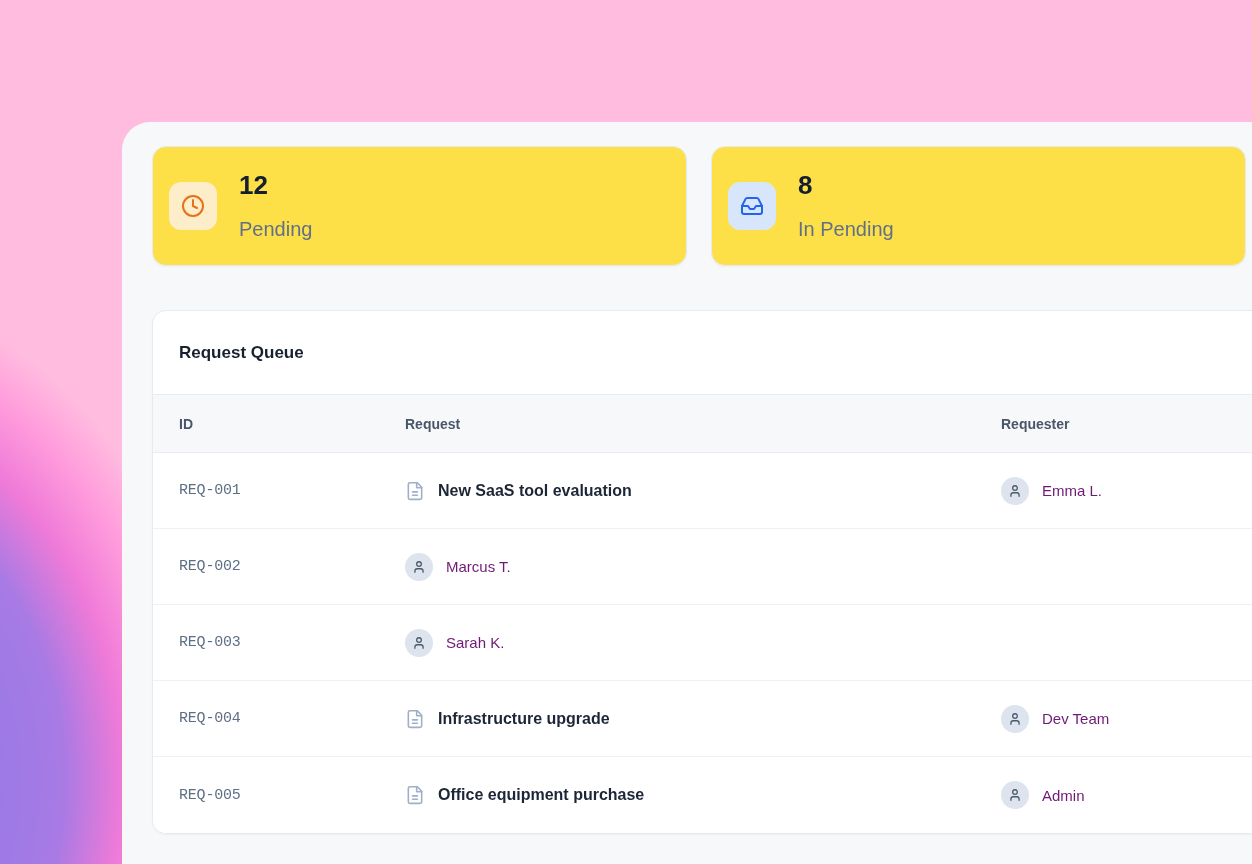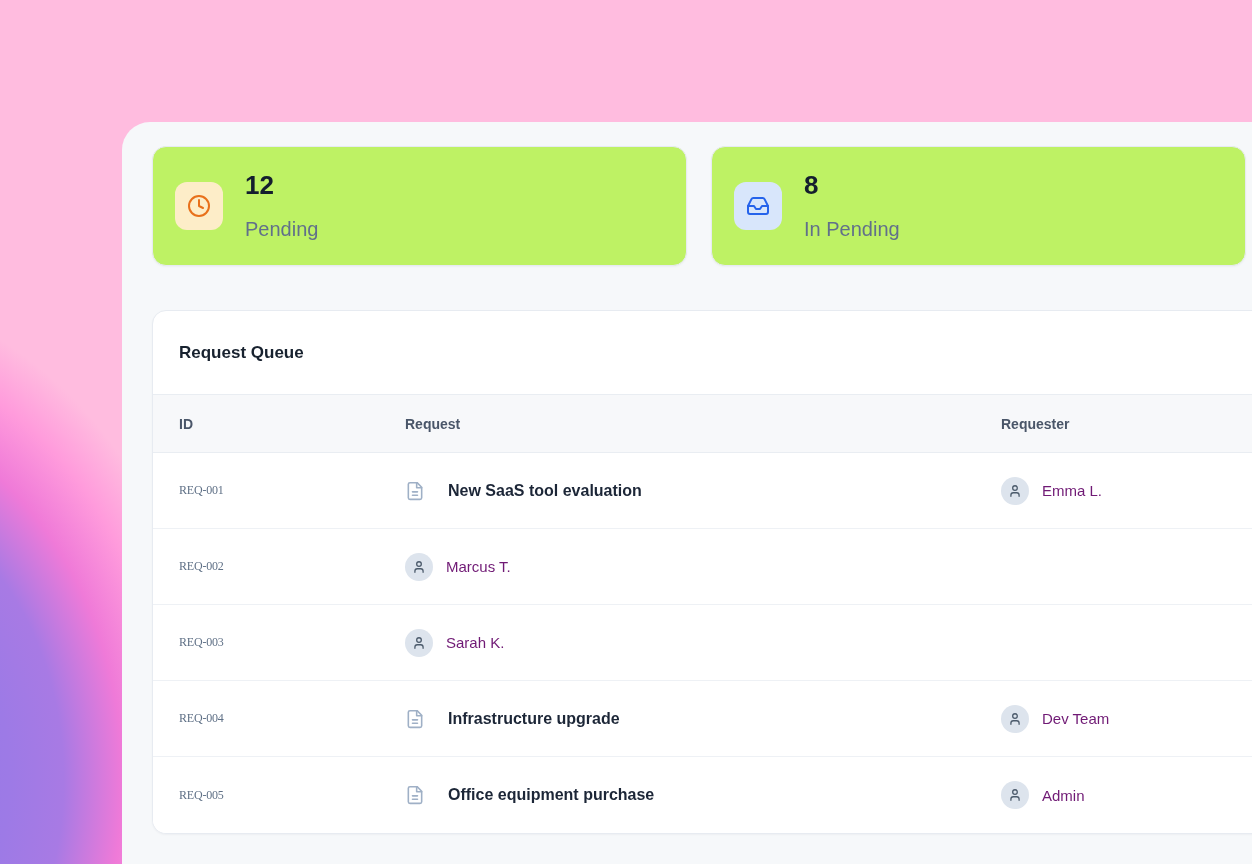--- a/index.html
+++ b/index.html
@@ -15,23 +15,23 @@
   }
   .panel {
     position:absolute; left:122px; top:122px;
     width:1210px; height:780px;
     background:#f6f8fa;
     border-radius:28px 0 0 0;
     padding:24px 0 0 30px;
   }
   .stats-row { display:flex; gap:24px; width:1094px; }
   .stat-card {
-    flex:1; height:120px; background:#bef264;
+    flex:1; height:120px; background:#fde047;
     border:1px solid #e7ebf1; border-radius:14px;
-    display:flex; align-items:center; padding-left:22px;
+    display:flex; align-items:center; padding-left:16px;
     box-shadow:0 1px 2px rgba(16,24,40,.04);
   }
   .stat-icon {
     width:48px; height:48px; border-radius:12px;
     display:flex; align-items:center; justify-content:center;
     flex:0 0 48px;
   }
   .stat-text { margin-left:22px; }
   .stat-value { font-size:26px; font-weight:700; color:#141e2e; line-height:1.15; }
   .stat-label { font-size:20px; color:#61708a; margin-top:17px; }
@@ -53,24 +53,24 @@
     align-items:center; padding:0 26px;
   }
   .col-header-row {
     height:58px; background:#f7f8fa; border-bottom:1px solid #e9edf2;
   }
   .col-header { font-size:14px; font-weight:700; color:#4a5669; }
 
   .data-row { height:76px; border-bottom:1px solid #eef1f5; background:#ffffff; }
   .data-row:last-child { border-bottom:none; }
   .cell-id {
-    font-family:Liberation Serif, serif;
-    font-size:12px; color:#5f7086; letter-spacing:-0.2px;
-  }
-  .cell-request { display:flex; align-items:center; gap:23px; }
+    font-family:Liberation Mono, monospace;
+    font-size:15px; color:#5f7086; letter-spacing:-0.2px;
+  }
+  .cell-request { display:flex; align-items:center; gap:13px; }
   .request-text { font-size:16px; font-weight:600; color:#1c2637; }
   .file-icon { color:#9fb0c6; display:flex; }
   .cell-requester { display:flex; align-items:center; gap:13px; }
   .avatar {
     width:28px; height:28px; border-radius:50%;
     background:#dde4ed; color:#4b5a6b;
     display:flex; align-items:center; justify-content:center;
     flex:0 0 28px;
   }
   .requester-name { font-size:15px; color:#701a75; }

